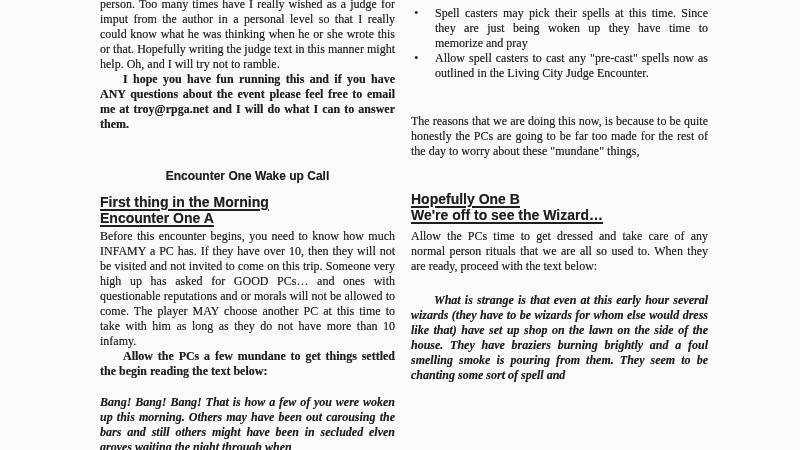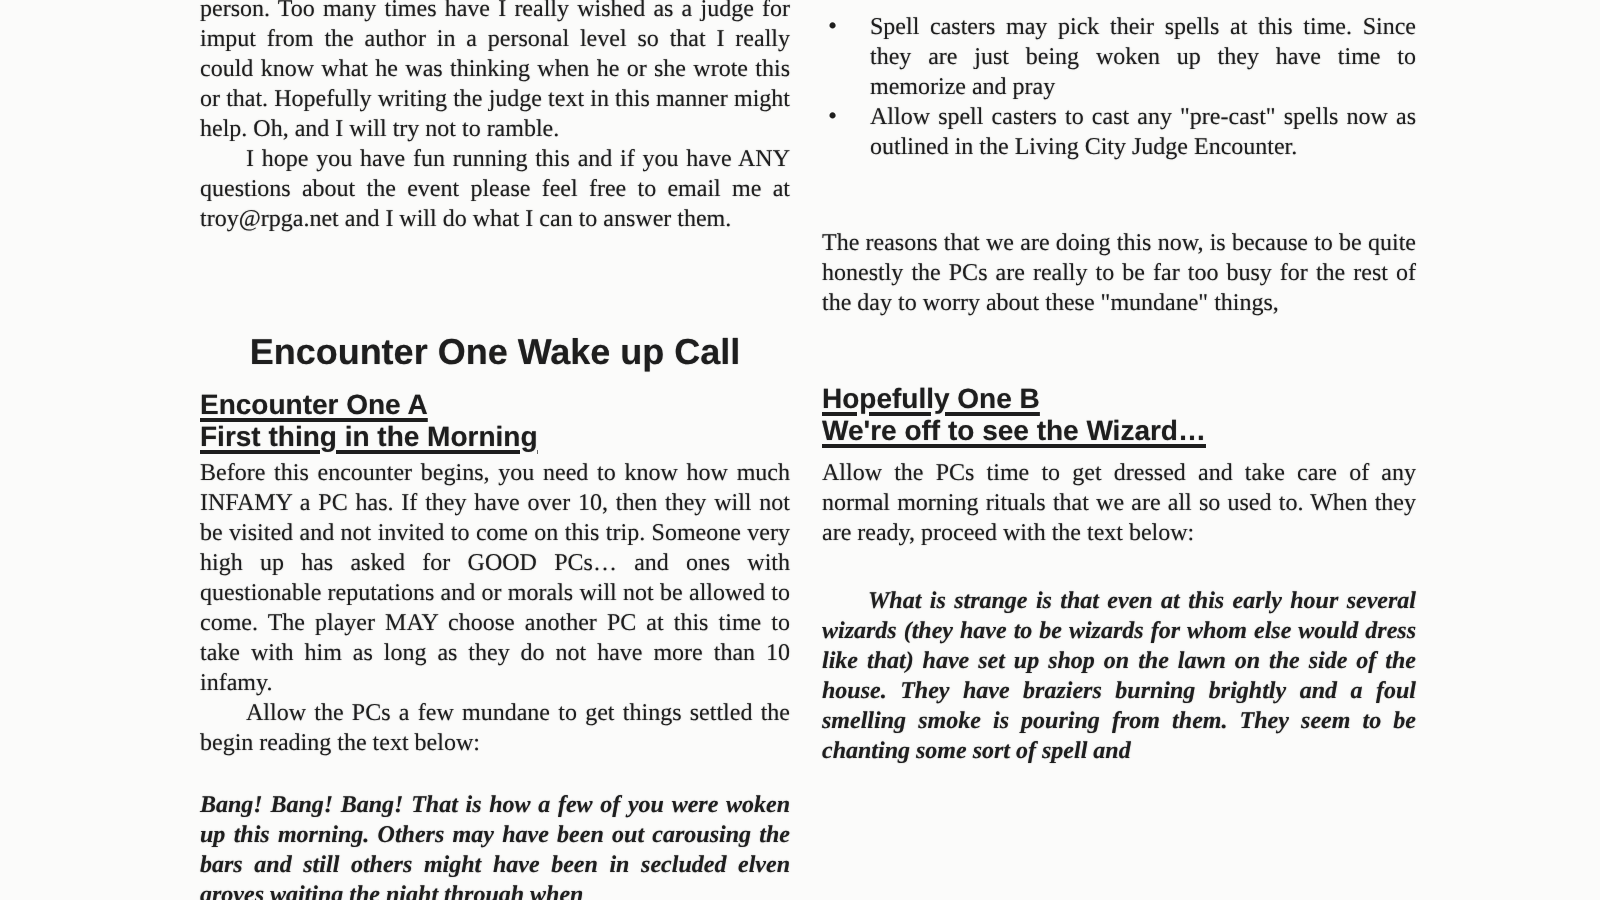--- a/index.html
+++ b/index.html
@@ -11,26 +11,26 @@
   .col { position:absolute; top:0; height:450px; }
   .col.left  { left:100px;  width:295px; }
   .col.right { left:411px; width:297px; }
   .blk { position:absolute; left:0; right:0; margin:0; }
   .body {
     font-family:"Liberation Serif","DejaVu Serif",serif;
     font-size:12px; line-height:15px; color:var(--ink);
     text-shadow:0 0 .6px rgba(25,25,25,.5);
   }
   .jt { text-align:justify; }
-  .ind { text-indent:23px; }
+  .ind { text-indent:23px;font-weight:bold; }
   .ra { font-weight:bold; font-style:italic; }
   p { margin:0; }
   .title {
     font-family:"Liberation Sans","DejaVu Sans",sans-serif;
-    font-weight:bold; font-size:18px; line-height:20px;
+    font-weight:bold; font-size:12px; line-height:20px;
     text-align:center; color:var(--ink);
     text-shadow:0 0 .5px rgba(25,25,25,.5);
   }
   .h2 {
     font-family:"Liberation Sans","DejaVu Sans",sans-serif;
     font-weight:bold; font-size:14px; line-height:16px; color:var(--ink);
     text-shadow:0 0 .5px rgba(25,25,25,.5);
   }
   .u { text-decoration:underline; text-decoration-thickness:2px; text-underline-offset:2px; }
   .bullet { position:relative; padding-left:24px; }
@@ -48,22 +48,22 @@
   <div class="col left">
 
     <div class="blk" style="top:-3px">
       <p class="body jt">person. Too many times have I really wished as a judge for imput from the author in a personal level so that I really could know what he was thinking when he or she wrote this or that. Hopefully writing the judge text in this manner might help. Oh, and I will try not to ramble.</p>
       <p class="body jt ind">I hope you have fun running this and if you have ANY questions about the event please feel free to email me at troy@rpga.net and I will do what I can to answer them.</p>
     </div>
 
     <h1 class="blk title" style="top:166px">Encounter One Wake up Call</h1>
 
     <div class="blk h2" style="top:194px">
+      <div><span class="u">First thing in the Morning</span></div>
       <div><span class="u">Encounter One A</span></div>
-      <div><span class="u">First thing in the Morning</span></div>
     </div>
 
     <div class="blk" style="top:229px">
       <p class="body jt">Before this encounter begins, you need to know how much INFAMY a PC has. If they have over 10, then they will not be visited and not invited to come on this trip. Someone very high up has asked for GOOD PCs… and ones with questionable reputations and or morals will not be allowed to come. The player MAY choose another PC at this time to take with him as long as they do not have more than 10 infamy.</p>
       <p class="body jt ind">Allow the PCs a few mundane to get things settled the begin reading the text below:</p>
     </div>
 
     <div class="blk" style="top:395px">
       <p class="body jt ra">Bang! Bang! Bang! That is how a few of you were woken up this morning. Others may have been out carousing the bars and still others might have been in secluded elven groves waiting the night through when</p>
     </div>
@@ -76,28 +76,28 @@
       <div class="bullet">
         <span class="dot">•</span>
         <span class="body jt bullet-text">Spell casters may pick their spells at this time. Since they are just being woken up they have time to memorize and pray</span>
       </div>
       <div class="bullet">
         <span class="dot">•</span>
         <span class="body jt bullet-text">Allow spell casters to cast any "pre-cast" spells now as outlined in the Living City Judge Encounter.</span>
       </div>
     </div>
 
-    <p class="blk body jt" style="top:114px">The reasons that we are doing this now, is because to be quite honestly the PCs are really to be far too busy for the rest of the day to worry about these "mundane" things,</p>
+    <p class="blk body jt" style="top:114px">The reasons that we are doing this now, is because to be quite honestly the PCs are going to be far too made for the rest of the day to worry about these "mundane" things,</p>
 
     <div class="blk h2" style="top:191px">
       <div><span class="u">Hopefully One B</span></div>
       <div><span class="u">We're off to see the Wizard…</span></div>
     </div>
 
-    <p class="blk body jt" style="top:229px">Allow the PCs time to get dressed and take care of any normal morning rituals that we are all so used to. When they are ready, proceed with the text below:</p>
+    <p class="blk body jt" style="top:229px">Allow the PCs time to get dressed and take care of any normal person rituals that we are all so used to. When they are ready, proceed with the text below:</p>
 
     <div class="blk" style="top:293px">
       <p class="body jt ra ind">What is strange is that even at this early hour several wizards (they have to be wizards for whom else would dress like that) have set up shop on the lawn on the side of the house. They have braziers burning brightly and a foul smelling smoke is pouring from them. They seem to be chanting some sort of spell and</p>
     </div>
 
   </div>
 
 </div>
 
 </body></html>

